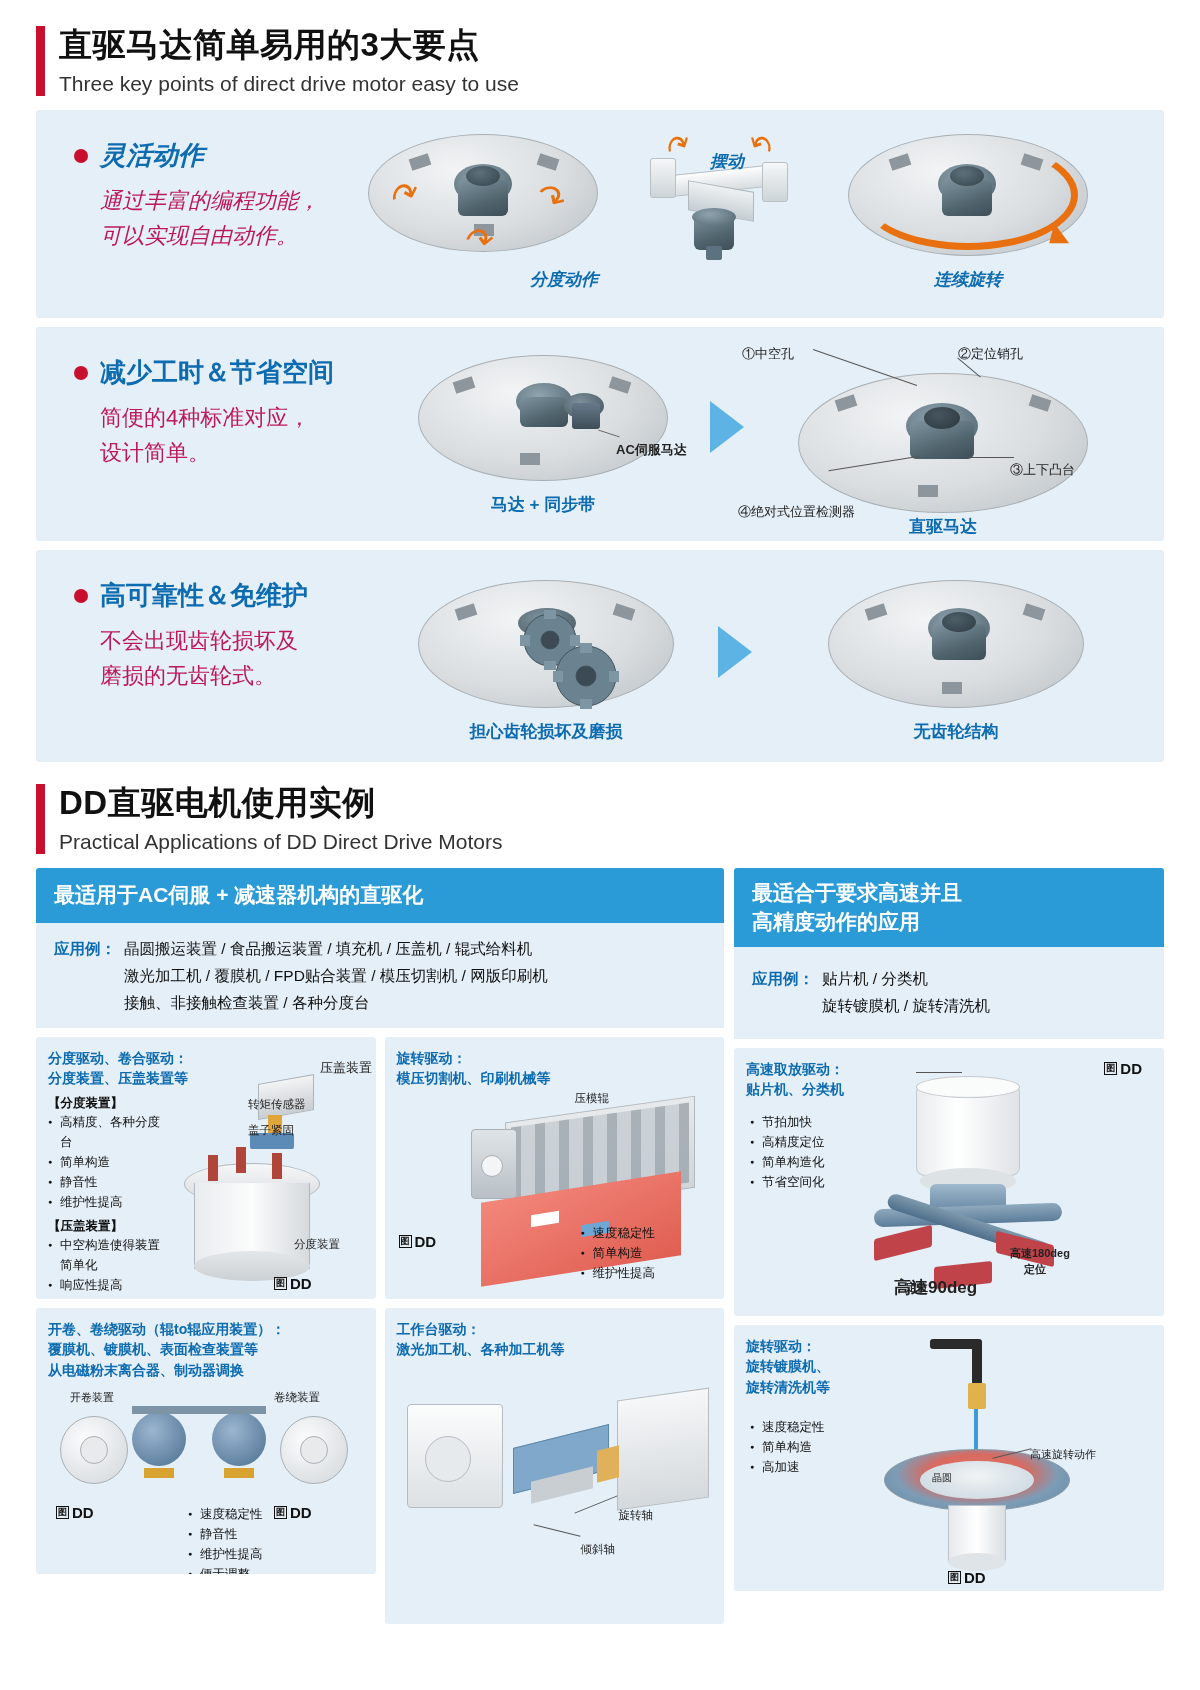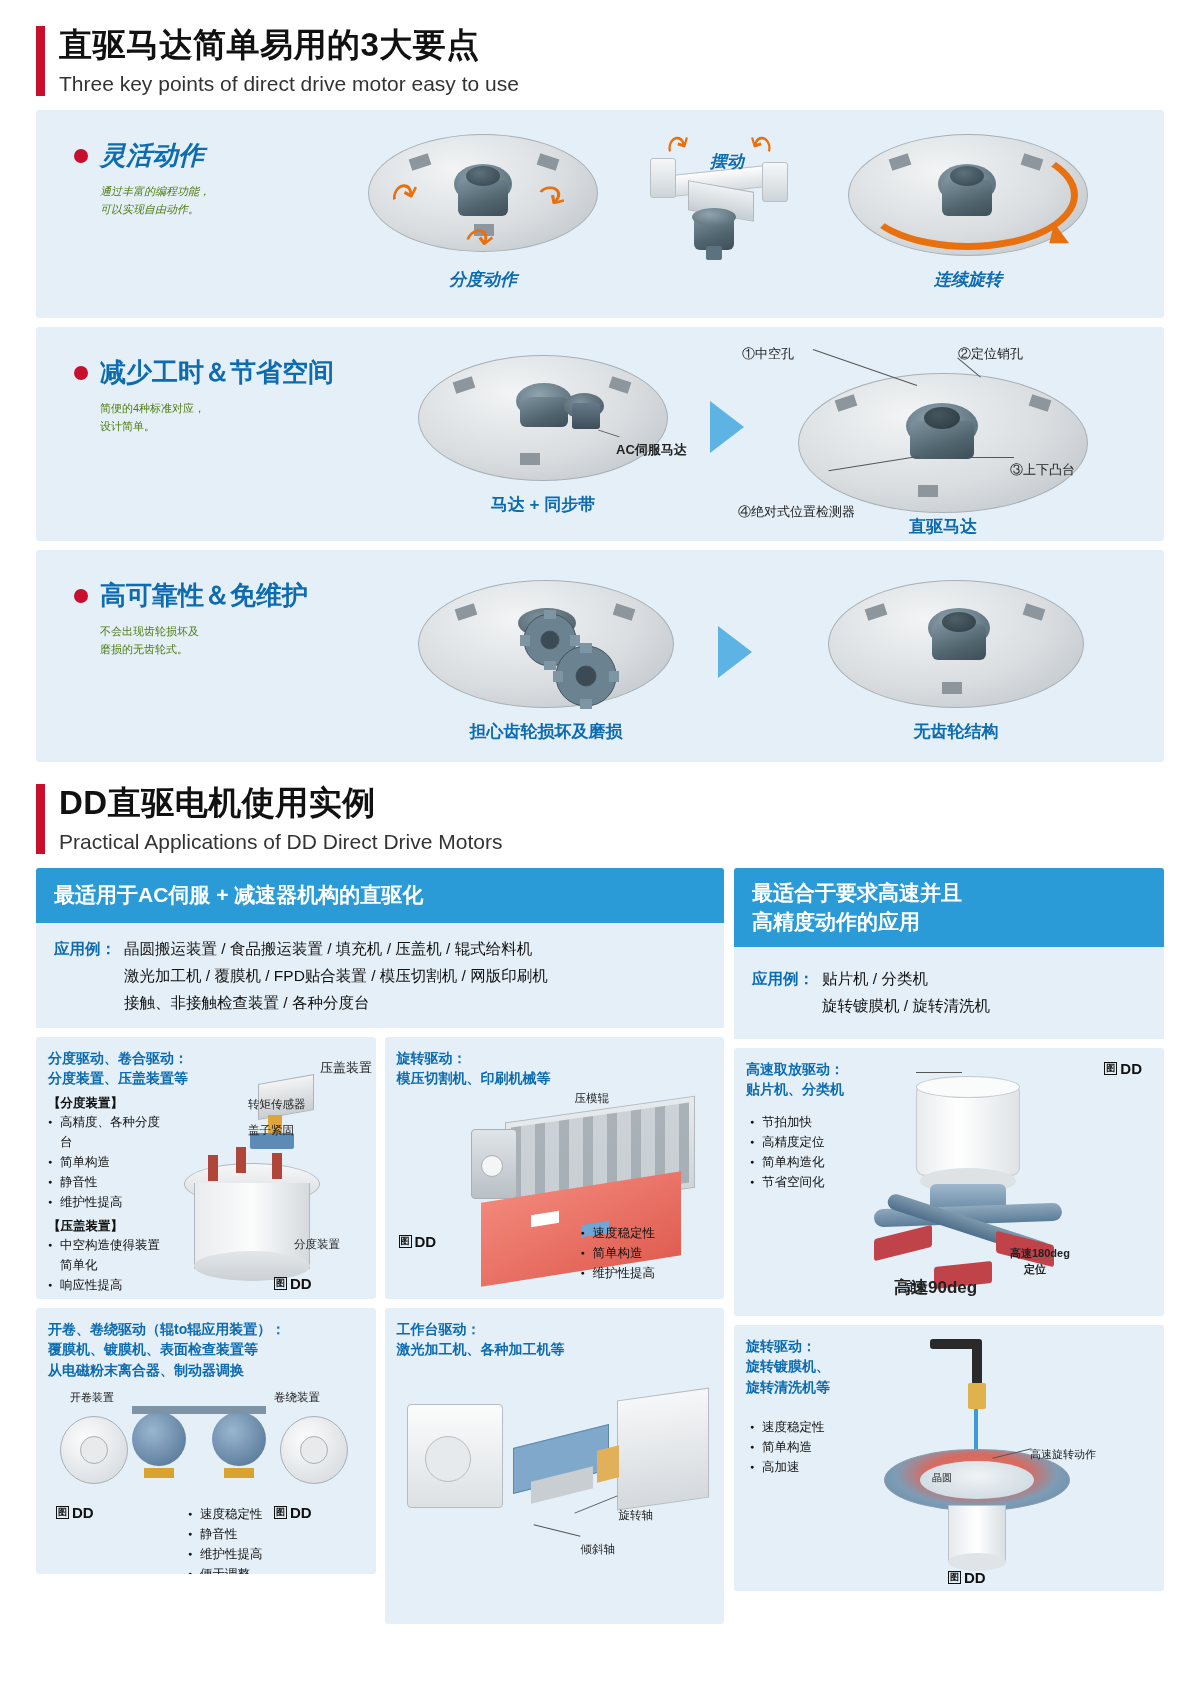--- a/index.html
+++ b/index.html
@@ -19,21 +19,21 @@
   .sec-txt { display: flex; flex-direction: column; justify-content: center; }
   .sec-cn { font-size: 33px; font-weight: bold; color: #111; letter-spacing: .5px; line-height: 1.15; }
   .sec-en { font-size: 21px; color: #333; margin-top: 7px; line-height: 1.2; }
 
   
   .kp { background: #e4eff7; border-radius: 3px; padding: 18px 22px; margin-bottom: 9px; position: relative; }
   .kp-inner { display: flex; }
   .kp-left { width: 300px; flex: none; padding-left: 16px; }
   .kp-title { display: flex; align-items: center; font-size: 26px; font-weight: bold; color: #0d6bb0; margin-top: 10px;}
   .dot { width: 14px; height: 14px; border-radius: 50%; background: #c8102e; margin-right: 12px; flex: none; }
-  .kp-desc { font-size: 11px; line-height: 1.6; color: #4d7c0f; margin-top: 10px; padding-left: 26px; }
+  .kp-desc { font-size: 22px; line-height: 1.6; color: #be185d; margin-top: 10px; padding-left: 26px; }
   .kp-right { flex: 1; position: relative; }
   .cap { color: #0d6bb0; font-size: 17px; font-weight: bold; text-align: center; }
 
   
   .disc {
     position: absolute;
     border-radius: 50%;
     background: radial-gradient(ellipse at 38% 30%, #f2f4f5 0%, #d9dde0 55%, #b9bfc4 100%);
     border: 1px solid #a9b0b5;
   }
@@ -119,21 +119,21 @@
           <div class="hub-top" style="left:96px; top:36px; width:58px; height:40px;"></div>
           <div class="hub" style="left:100px; top:52px; width:50px; height:36px; border-radius:6px;"></div>
           <div class="hub-top" style="left:108px; top:38px; width:34px; height:20px; background:radial-gradient(ellipse at 40% 35%,#5c717c,#33424a);"></div>
           <div class="pad" style="left:52px; top:28px; width:20px; height:12px; transform:rotate(-18deg);"></div>
           <div class="pad" style="left:180px; top:28px; width:20px; height:12px; transform:rotate(18deg);"></div>
           <div class="pad" style="left:116px; top:96px; width:20px; height:12px;"></div>
           <div class="arrow-orange" style="left:30px; top:48px; font-size:34px; transform:rotate(-25deg);">↷</div>
           <div class="arrow-orange" style="left:176px; top:48px; font-size:34px; transform:rotate(25deg);">↷</div>
           <div class="arrow-orange" style="left:104px; top:92px; font-size:34px;">↷</div>
         </div>
-        <div class="cap" style="position:absolute; left:10px; top:140px; width:230px;">分度动作</div>
+        <div class="cap" style="position:absolute; left:10px; top:140px; width:230px;text-align:right;">分度动作</div>
 
         <div>
           <div class="blk" style="left:300px; top:42px; width:120px; height:22px; background:linear-gradient(#fdfdfd,#d7dde1); border:1px solid #b8c0c5; border-radius:4px; transform:skewY(-6deg);"></div>
           <div class="blk" style="left:292px; top:30px; width:26px; height:40px; background:linear-gradient(#f5f7f8,#cdd4d8); border:1px solid #b8c0c5; border-radius:3px;"></div>
           <div class="blk" style="left:404px; top:34px; width:26px; height:40px; background:linear-gradient(#f5f7f8,#cdd4d8); border:1px solid #b8c0c5; border-radius:3px;"></div>
           <div class="blk" style="left:330px; top:58px; width:66px; height:30px; background:linear-gradient(#eef1f3,#c6ced3); border:1px solid #b1b9be; transform:skewY(10deg);"></div>
           <div class="hub" style="left:336px; top:86px; width:40px; height:36px; border-radius:6px;"></div>
           <div class="hub-top" style="left:334px; top:80px; width:44px; height:18px;"></div>
           <div class="blk" style="left:348px; top:118px; width:16px; height:14px; background:#5d7280; border-radius:2px;"></div>
           <div class="arrow-orange" style="left:306px; top:2px; font-size:30px; transform:rotate(-35deg);">↷</div>

